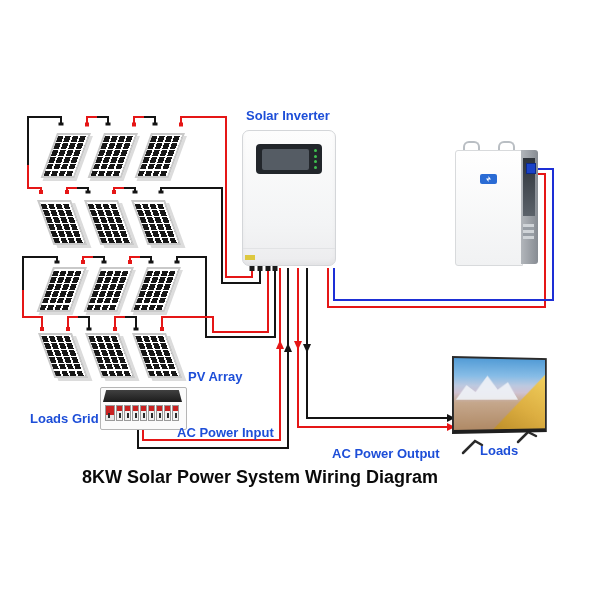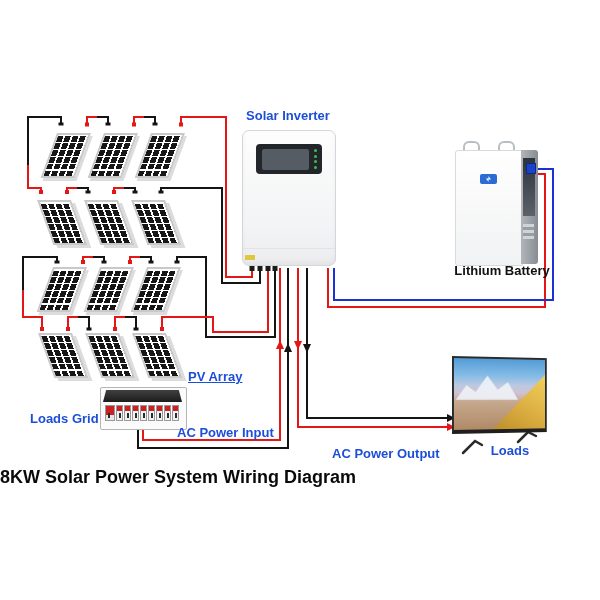--- a/index.html
+++ b/index.html
@@ -76,21 +76,21 @@
   
   .tv{left:452px;top:356px;width:110px;height:82px;transform:perspective(520px) rotateY(16deg);transform-origin:left center;}
   .tv-screen{left:0;top:0;width:104px;height:78px;border:2px solid #2b2b2b;border-bottom:4px solid #1f1f1f;box-sizing:border-box;overflow:hidden;
     background:linear-gradient(180deg,#539cd6 0%,#86bce6 24%,#bcc9e0 38%,#cfc2d2 48%,#c5a78c 62%,#b08a66 100%);}
   .tv-mtn{left:2%;top:24%;width:80%;height:34%;background:#eef1f6;opacity:.92;
     clip-path:polygon(0 100%,14% 40%,26% 68%,42% 0,56% 58%,70% 26%,84% 100%);}
   .tv-dune{right:0;bottom:0;width:58%;height:78%;
     background:linear-gradient(210deg,#f1cf5d 0%,#dcae41 55%,#bd8f2a 100%);
     clip-path:polygon(100% 0,100% 100%,0 100%);}
 
-  .title{left:0;top:467px;width:520px;font-weight:bold;font-size:18px;color:#0a0a0a;}
+  .title{left:0;top:467px;width:520px;text-align:center;font-weight:bold;font-size:18px;color:#0a0a0a;}
 </style>
 </head>
 <body>
 
 <svg id="wires" width="600" height="600" viewBox="0 0 600 600">
 
   <g class="wire red">
     <polyline points="181,125 181,117 226,117 226,277 252,277 252,266"></polyline>
     <polyline points="87,125 87,117 97,117"></polyline>
     <polyline points="134,125 134,117 144,117"></polyline>
@@ -231,21 +231,20 @@
   <div class="abs bat-handle" style="left:463px;"></div>
   <div class="abs bat-handle" style="left:498px;"></div>
   <div class="abs bat-front"></div>
   <div class="abs bat-side">
     <div class="abs bat-window"></div>
     <div class="abs bat-vents"></div>
   </div>
   <div class="abs bat-logo"></div>
   <div class="abs bat-term"></div>
   <div class="abs bat-text">
-    <div>Lithium Battery</div>
   </div>
 </div>
 
 <div class="abs grid-box">
   <div class="abs grid-top"></div>
   <div class="abs grid-row">
     <div class="breaker main"></div>
     <div class="breaker"></div>
     <div class="breaker"></div>
     <div class="breaker"></div>
@@ -258,18 +257,18 @@
 </div>
 
 <div class="abs tv">
   <div class="abs tv-screen">
     <div class="abs tv-mtn"></div>
     <div class="abs tv-dune"></div>
   </div>
 </div>
 
 <div class="lbl" style="left:233px;top:108px;width:110px;text-align:center;font-size:13px;">Solar Inverter</div>
-<div class="lbl" style="left:188px;top:369px;font-size:13px;text-decoration:underline;">PV Array</div>
+<div class="lbl" style="left:188px;top:369px;font-size:13px;">PV Array</div>
 <div class="lbl" style="left:30px;top:411px;width:68px;text-align:right;font-size:13px;">Loads Grid</div>
 <div class="lbl" style="left:177px;top:425px;font-size:13px;text-align:right;">AC Power Input</div>
 <div class="lbl" style="left:332px;top:403px;font-size:13px;margin-top:43px;">AC Power Output</div>
-<div class="lbl" style="left:480px;top:443px;width:60px;text-align:center;font-size:13px;">Loads</div>
+<div class="lbl" style="left:480px;top:443px;width:60px;text-align:left;font-size:13px;">Loads</div>
 <div class="abs title">8KW Solar Power System Wiring Diagram</div>
 
 </body></html>

